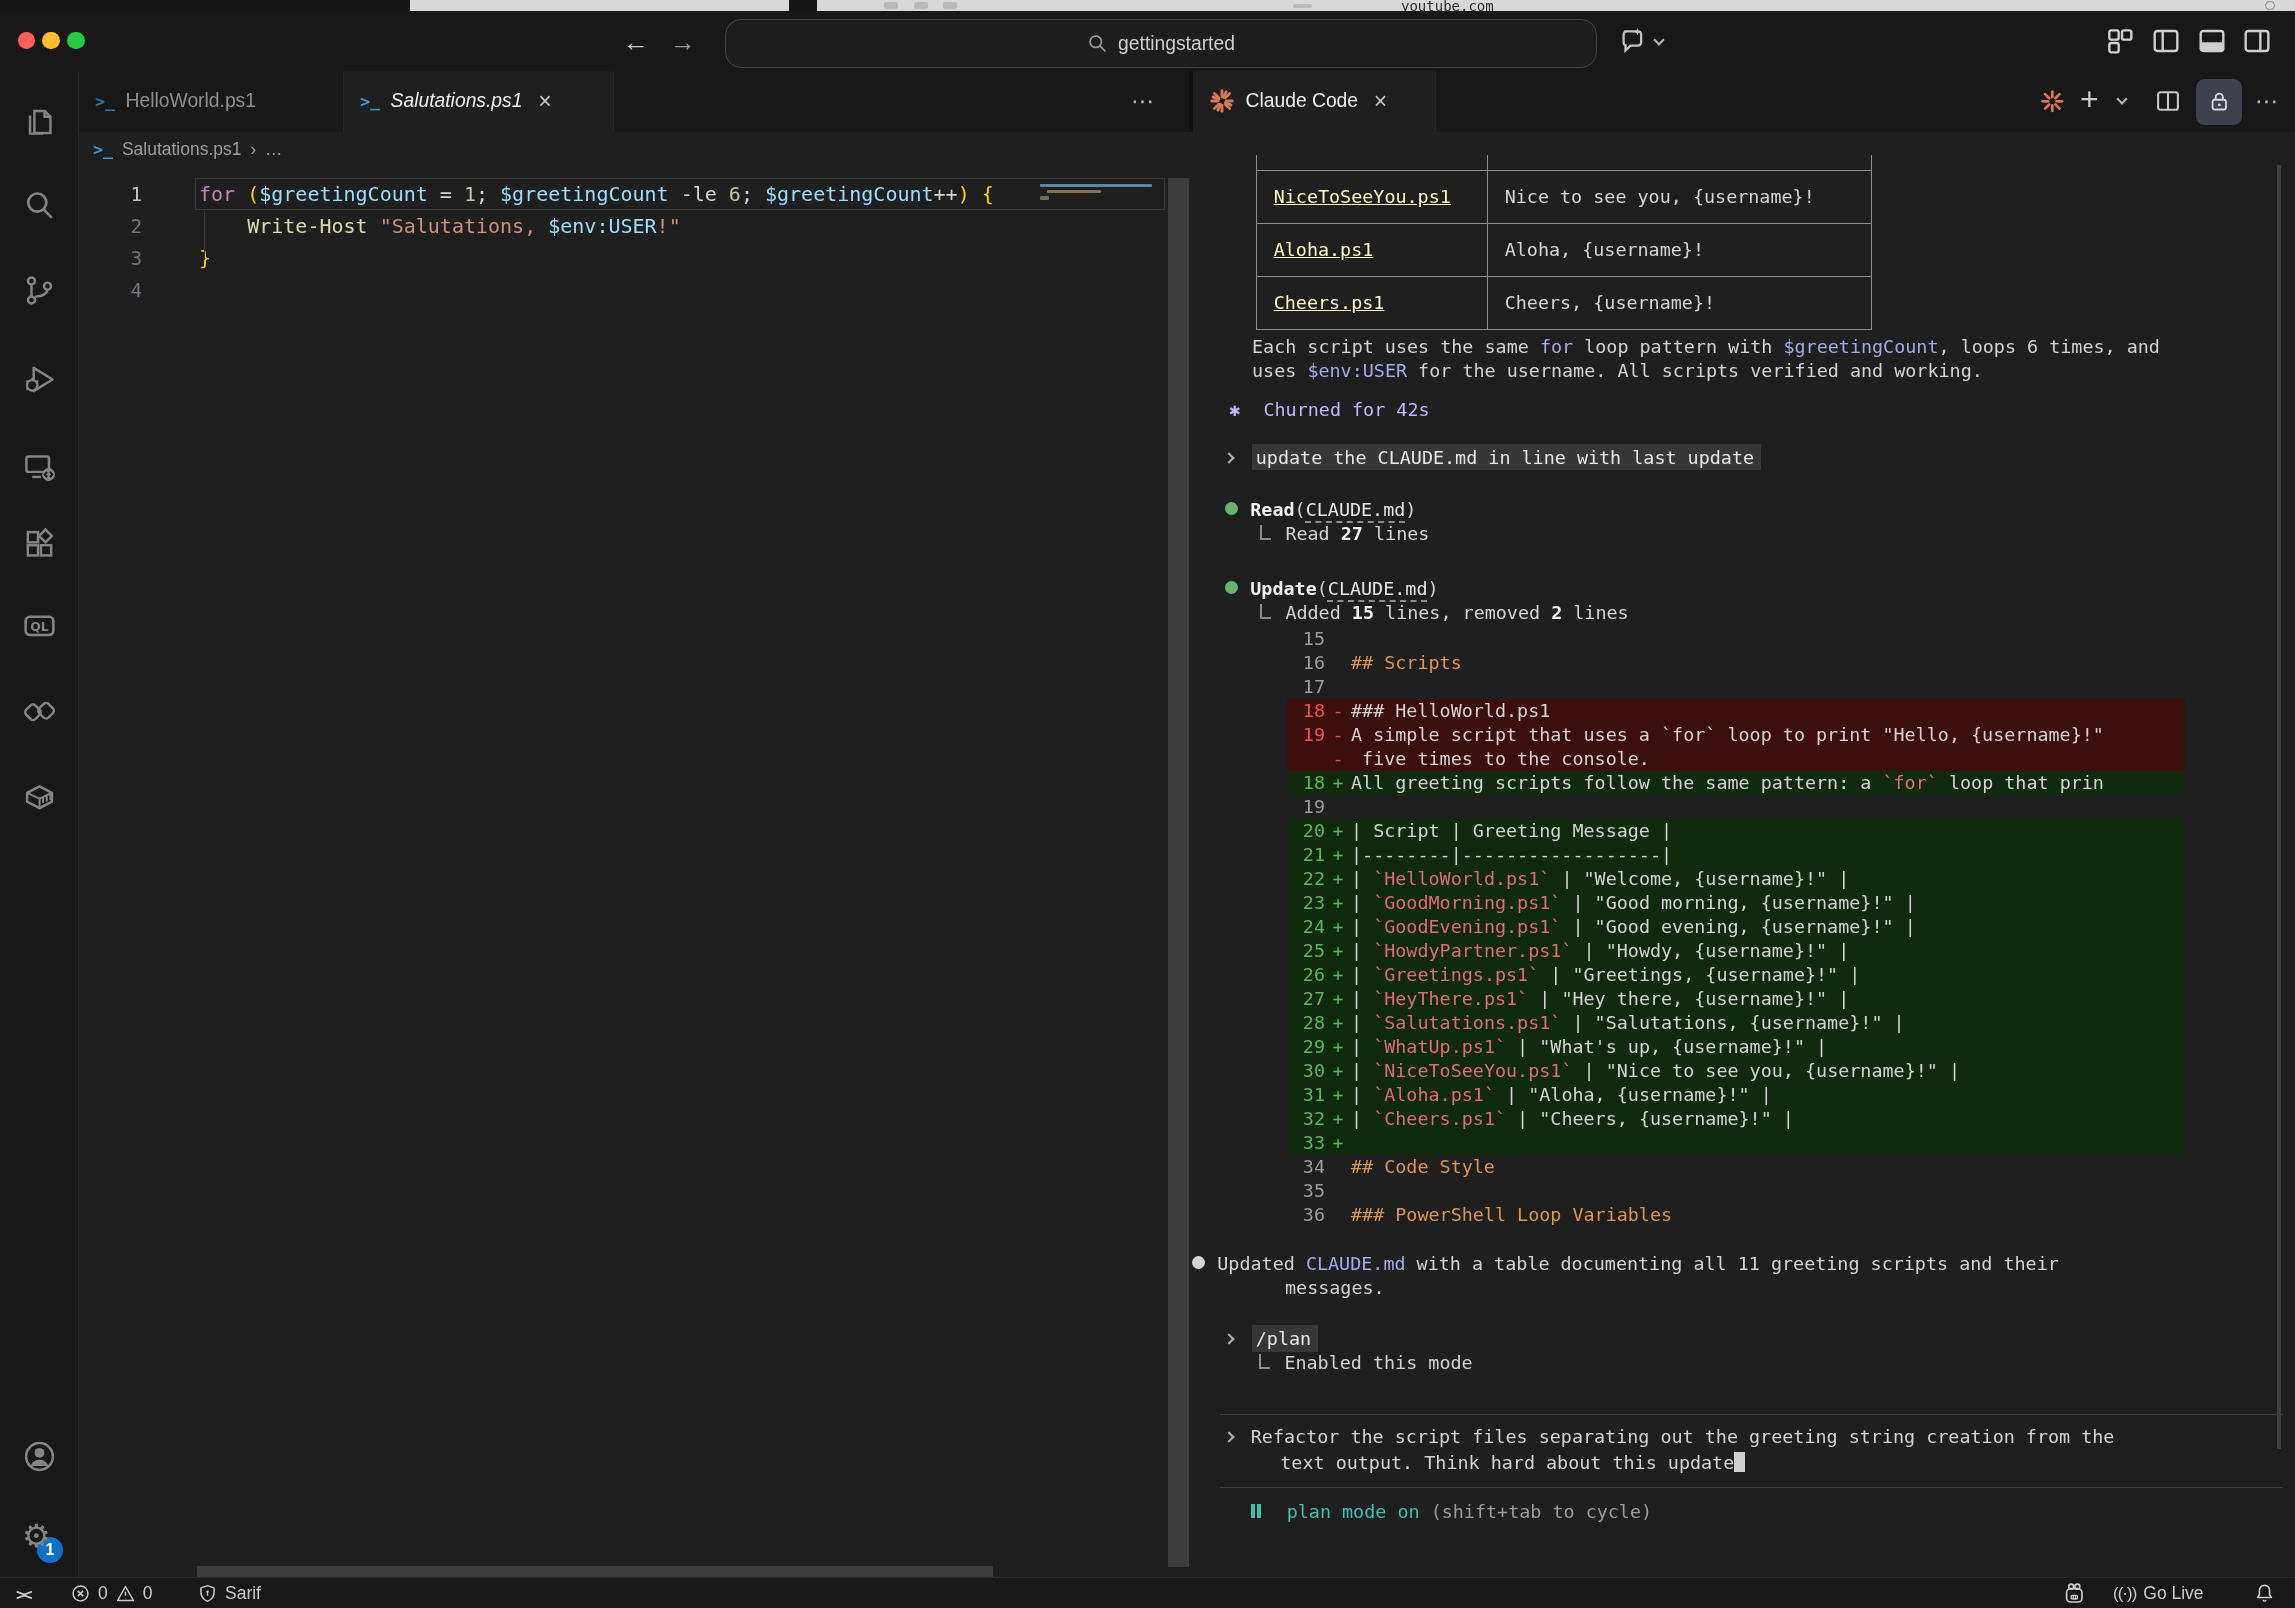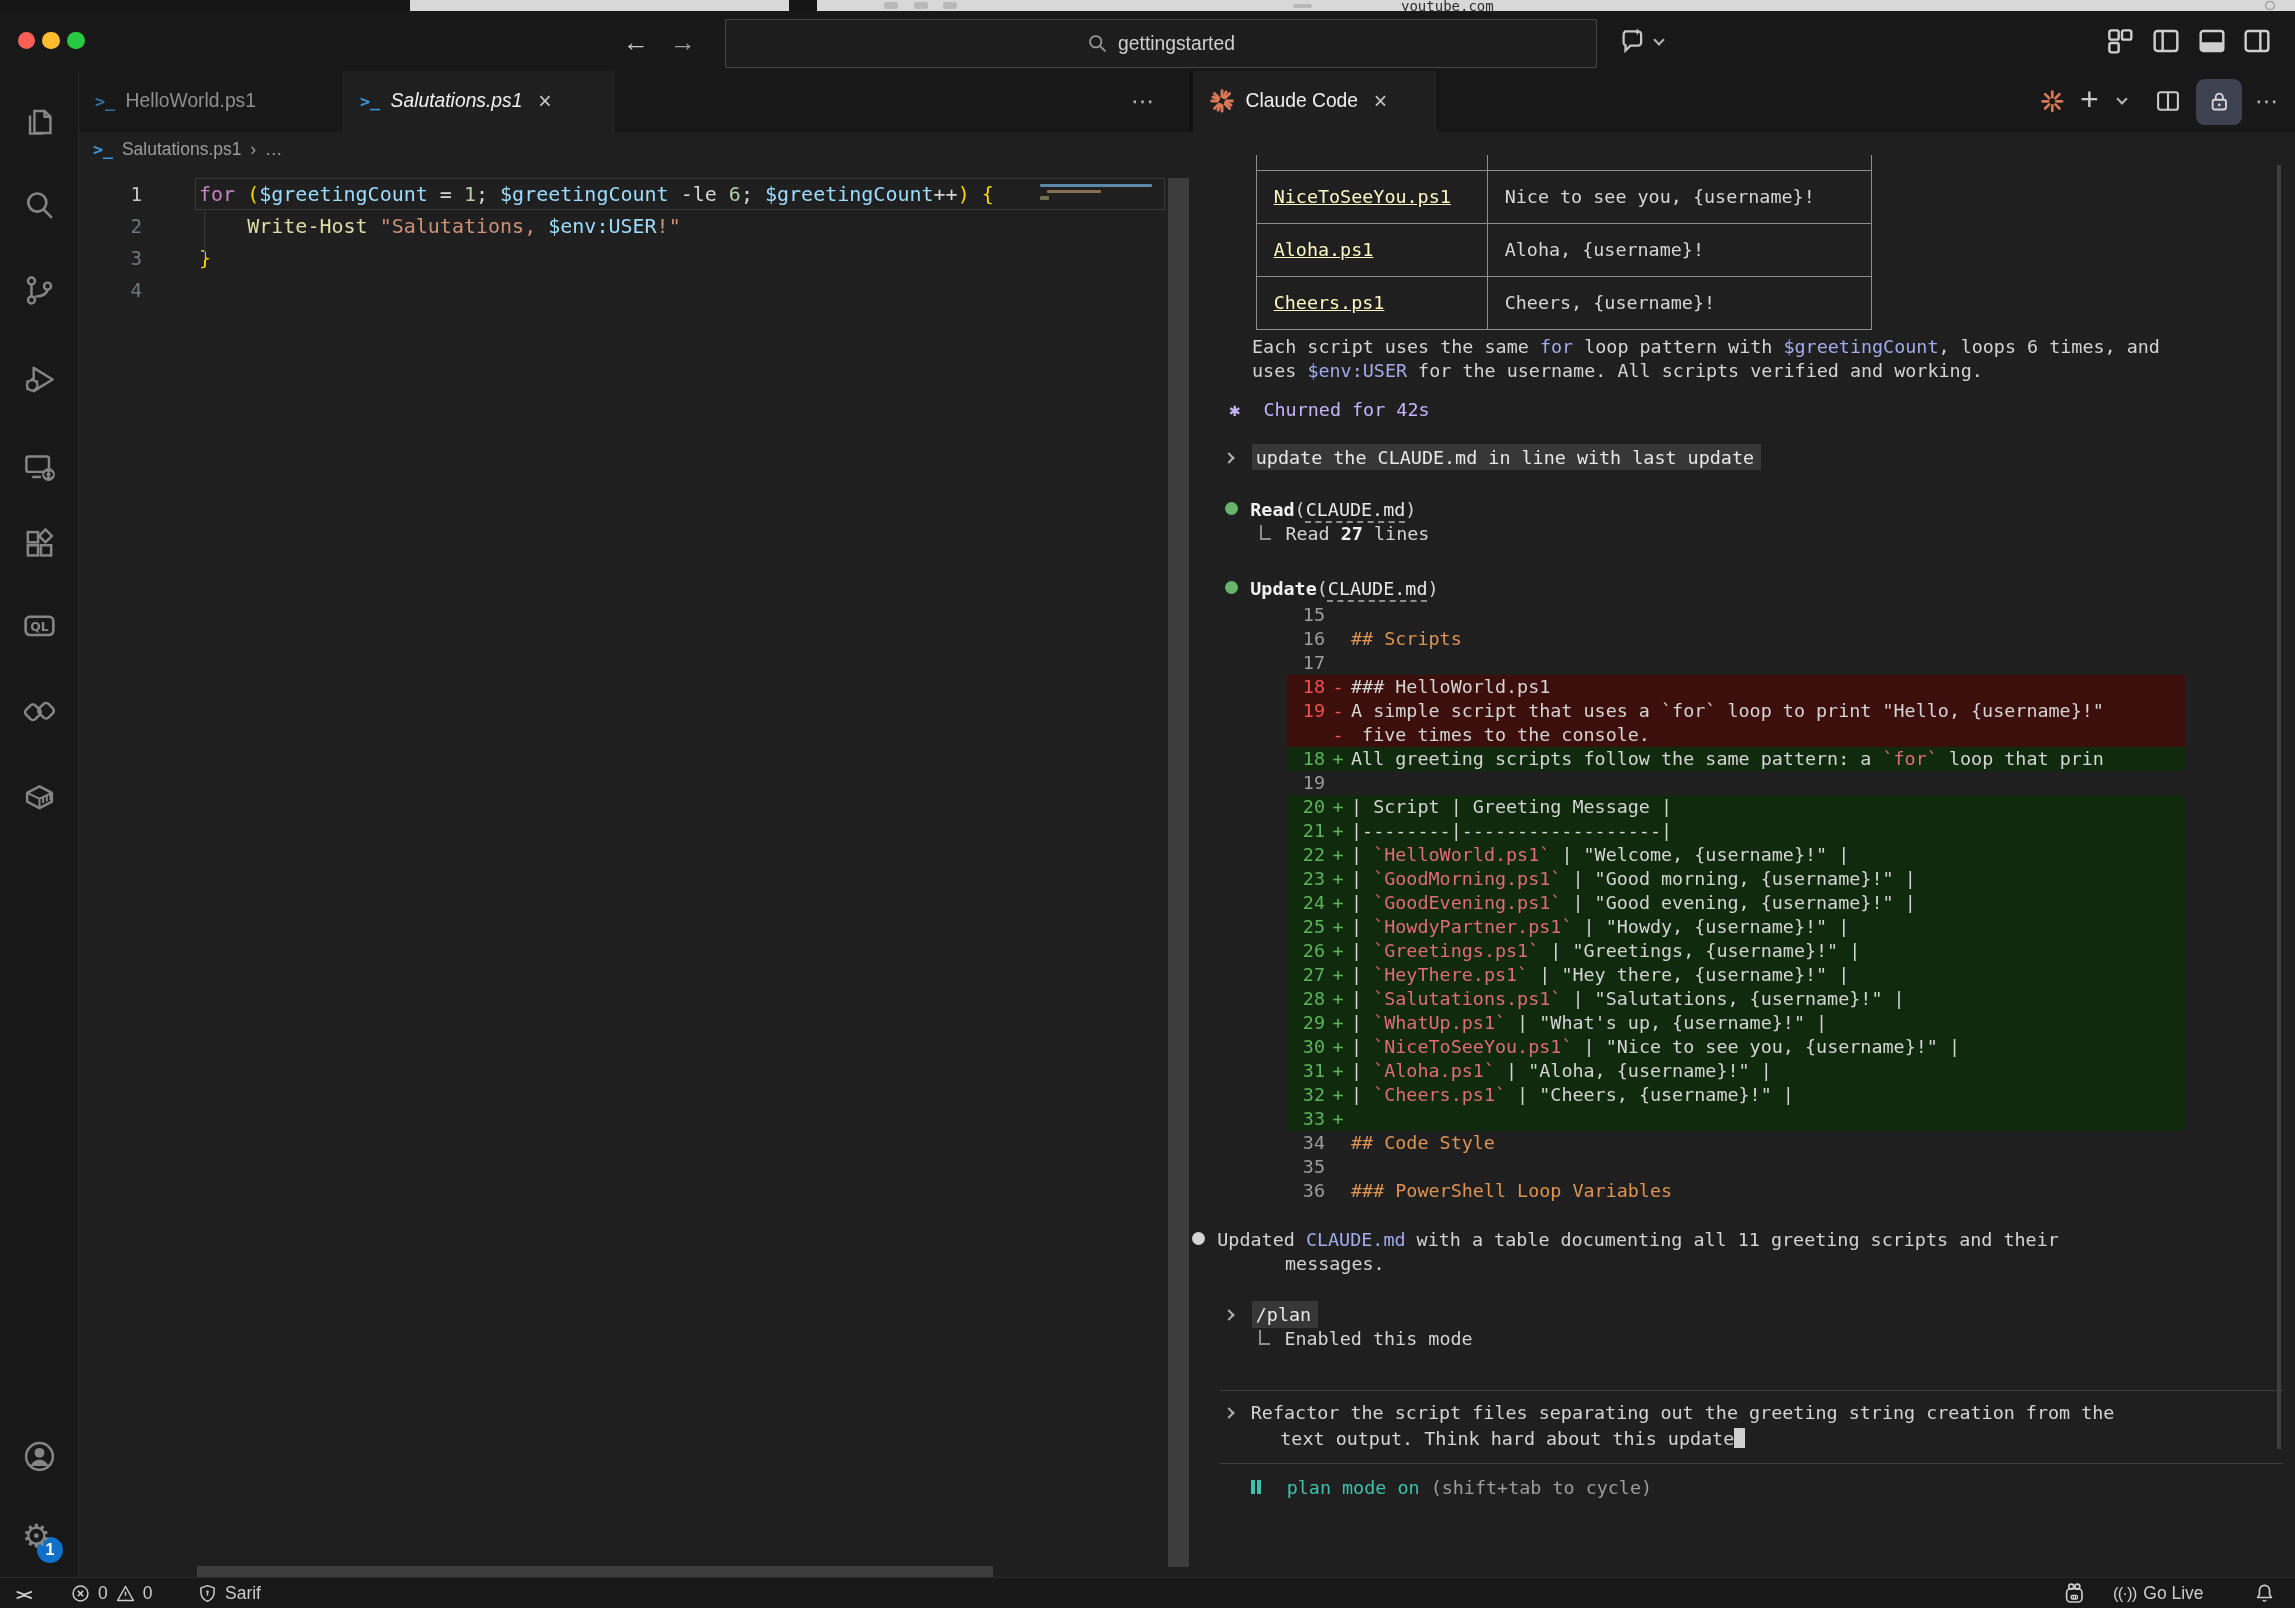--- a/index.html
+++ b/index.html
@@ -16,21 +16,21 @@
 
   
   .win { position:absolute; left:0; top:10.5px; width:2295px; height:1598px; background:#1f1f1f;
          border-radius:12.3px 12.3px 0 0; overflow:hidden; }
 
   
   .titlebar { position:absolute; left:0; top:0; width:2295px; height:60px; background:#181818; }
   .tl { position:absolute; top:21px; width:17.5px; height:17.5px; border-radius:50%; }
   .nav-arrow { position:absolute; top:16px; font-size:26px; color:#9a9a9a; width:30px; text-align:center; }
   .searchbox { position:absolute; left:725px; top:8.8px; width:872px; height:49px; background:#1d1d1d;
-               border:1.8px solid #454545; border-radius:1px; display:flex; align-items:center; justify-content:center;
+               border:1.8px solid #454545; border-radius:16px; display:flex; align-items:center; justify-content:center;
                color:#cfcfcf; font-size:19.3px; gap:10px; }
   .layout-ic { position:absolute; top:14px; }
   .chev { display:inline-block; width:8px; height:8px; border-right:2.2px solid #b4b4b4; border-bottom:2.2px solid #b4b4b4; transform:rotate(45deg); }
 
   
   .tabbar { position:absolute; left:79px; top:60px; width:2217px; height:61px; background:#181818; }
   .tab { position:absolute; top:0; height:61px; display:flex; align-items:center; padding:0 16px; gap:10.5px;
          font-size:19.3px; color:#8f8f8f; border-right:0.9px solid #252525; }
   .tab.active { background:#1f1f1f; color:#f0f0f0; }
   .psico { font-family:"DejaVu Sans Mono",monospace; font-weight:bold; color:#3a96dd; font-size:16.7px; }
@@ -348,20 +348,21 @@
     </div>
     <div class="uprompt">
       <span class="arrowg"></span><span class="hl">update the CLAUDE.md in line with last update</span>
     </div>
     <div class="tool">
       <div class="head"><span class="bullet"></span><span><span class="c-b">Read</span><span class="c-w">(</span><span class="c-u">CLAUDE.md</span><span class="c-w">)</span></span></div>
       <div><span class="lshape"></span><span><span class="c-w">Read </span><span class="c-b">27</span><span class="c-w"> lines</span></span></div>
     </div>
     <div class="tool" style="margin-top:31px;">
       <div class="head"><span class="bullet"></span><span><span class="c-b">Update</span><span class="c-w">(</span><span class="c-u">CLAUDE.md</span><span class="c-w">)</span></span></div>
+      <div><span class="lshape"></span><span><span class="c-w">Added </span><span class="c-b">15</span><span class="c-w"> lines, removed </span><span class="c-b">2</span><span class="c-w"> lines</span></span></div>
     </div>
     <div class="diff" id="diff">
         <div class="dline"><span class="num">15</span><span class="sign"></span></div>
         <div class="dline"><span class="num">16</span><span class="sign"></span><span class="c-o">## Scripts</span></div>
         <div class="dline"><span class="num">17</span><span class="sign"></span></div>
         <div class="dline red"><span class="num">18</span><span class="sign">-</span><span class="c-w">### HelloWorld.ps1</span></div>
         <div class="dline red"><span class="num">19</span><span class="sign">-</span><span class="c-w">A simple script that uses a `for` loop to print "Hello, {username}!"</span></div>
         <div class="dline red"><span class="num"></span><span class="sign">-</span><span class="c-w"> five times to the console.</span></div>
         <div class="dline grn"><span class="num">18</span><span class="sign">+</span><span class="c-w">All greeting scripts follow the same pattern: a </span><span class="c-r">`for`</span><span class="c-w"> loop that prin</span></div>
         <div class="dline"><span class="num">19</span><span class="sign"></span></div>

